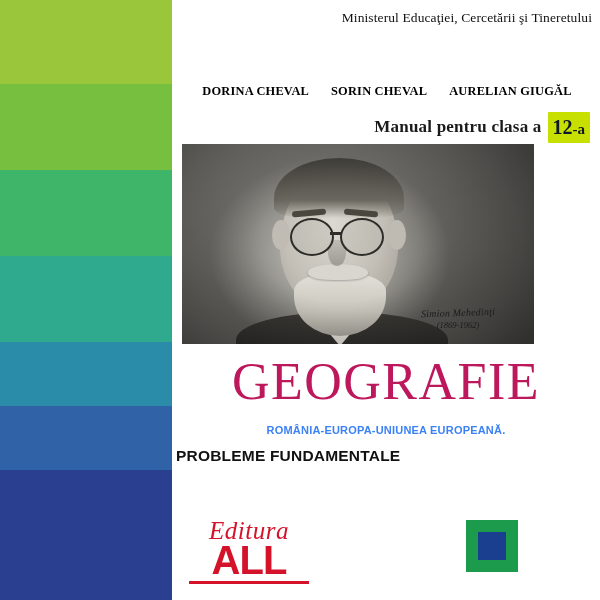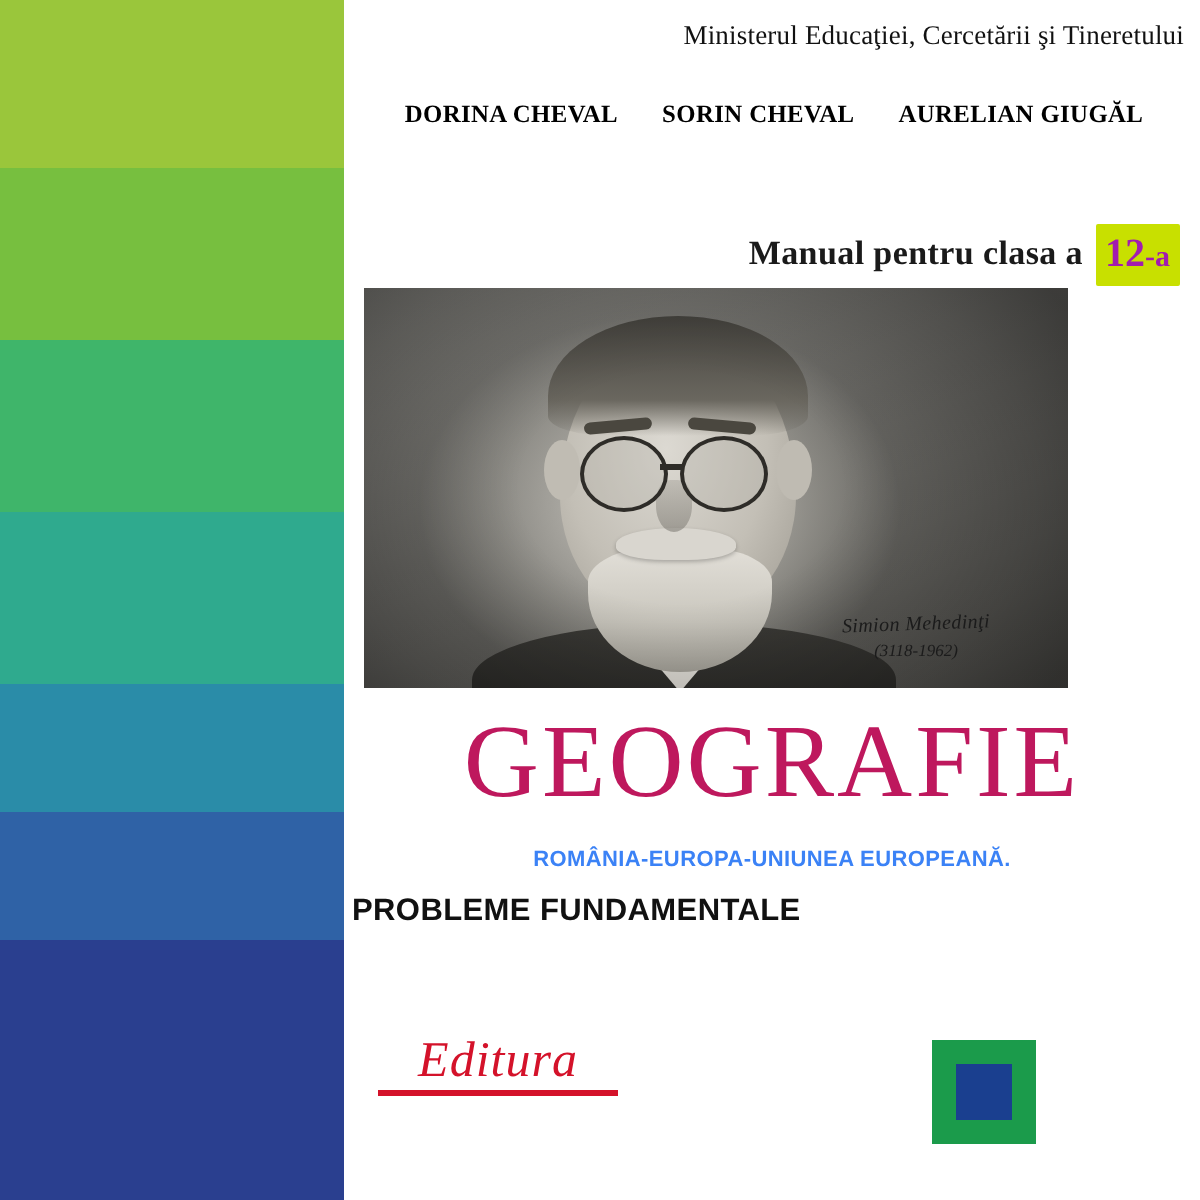--- a/index.html
+++ b/index.html
@@ -50,21 +50,21 @@
     top: 48px;
     width: 418px;
     text-align: center;
     font-family: "Liberation Serif", serif;
     font-weight: bold;
     font-size: 12.4px;
     color: #000000;
     line-height: 19px;
     letter-spacing: 0.2px;
   }
-  .authors .row { white-space: nowrap; }
+  .authors .row { white-space: nowrap; margin-top: 34px; }
   .authors .nm { display: inline-block; margin: 0 11px; }
 
   
   .manual-line {
     position: absolute;
     right: 10px;
     top: 112px;
     display: flex;
     align-items: center;
     height: 30px;
@@ -73,21 +73,21 @@
     font-family: "Liberation Serif", serif;
     font-weight: bold;
     font-size: 17px;
     color: #1a1a1a;
     letter-spacing: 0.2px;
     text-align: center;
   }
   .manual-badge {
     margin-left: 6px;
     background: #c8e000;
-    color: #a21caf;
+    color: #0f172a;
     font-family: "Liberation Serif", serif;
     font-weight: bold;
     font-size: 20px;
     line-height: 1;
     padding: 5px 5px 6px 5px;
     border-radius: 1px;
   }
   .manual-badge .suffix {
     font-size: 15px;
   }
@@ -331,30 +331,31 @@
     <div class="p-brow-r"></div>
     <div class="p-beard"></div>
     <div class="p-mous"></div>
     <div class="p-nose"></div>
     <div class="p-glass-l"></div>
     <div class="p-glass-r"></div>
     <div class="p-bridge"></div>
     <div class="vignette"></div>
     <div class="signature">
       <div class="sig-name">Simion Mehedinţi</div>
-      <div class="sig-dates">(3118-1962)</div>
+      <div class="sig-dates">(1869-1962)</div>
     </div>
   </div>
 
   <div class="title">GEOGRAFIE</div>
   <div class="subtitle1">ROMÂNIA-EUROPA-UNIUNEA EUROPEANĂ.</div>
   <div class="subtitle2">PROBLEME FUNDAMENTALE</div>
 
   <div class="logo">
     <div class="editura">Editura</div>
+    <div class="all">ALL</div>
     <div class="bar"></div>
   </div>
 
   <div class="mark">
     <div class="mark-inner"></div>
   </div>
 
 </div>
 
 </body></html>

